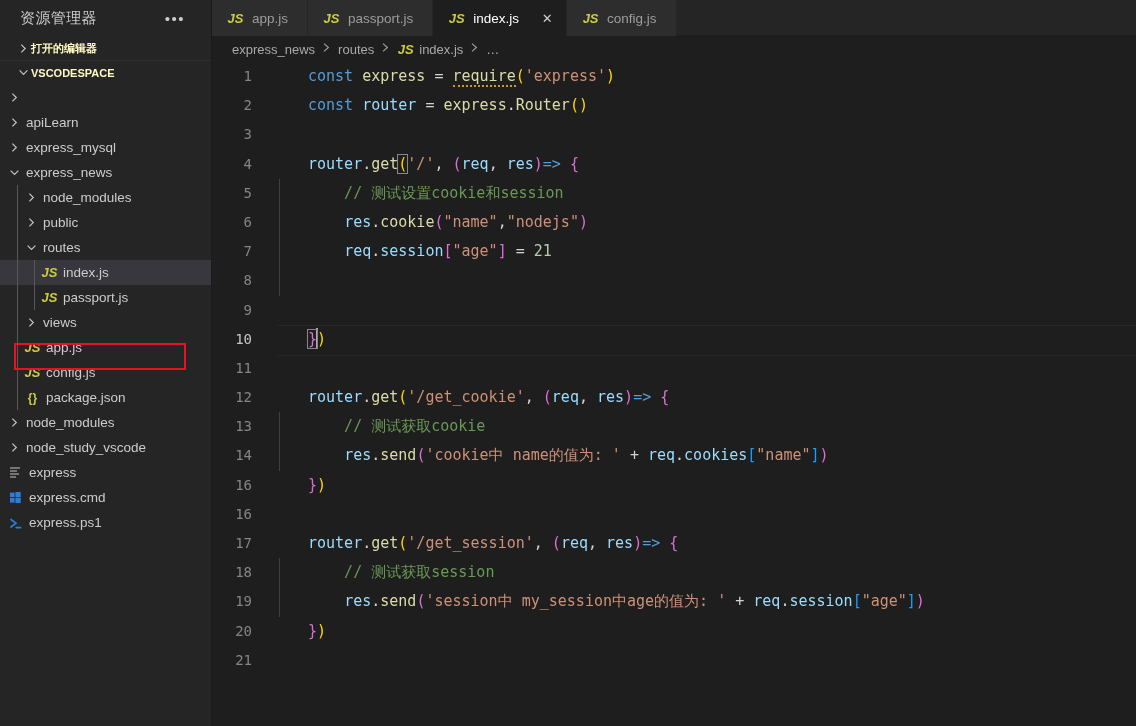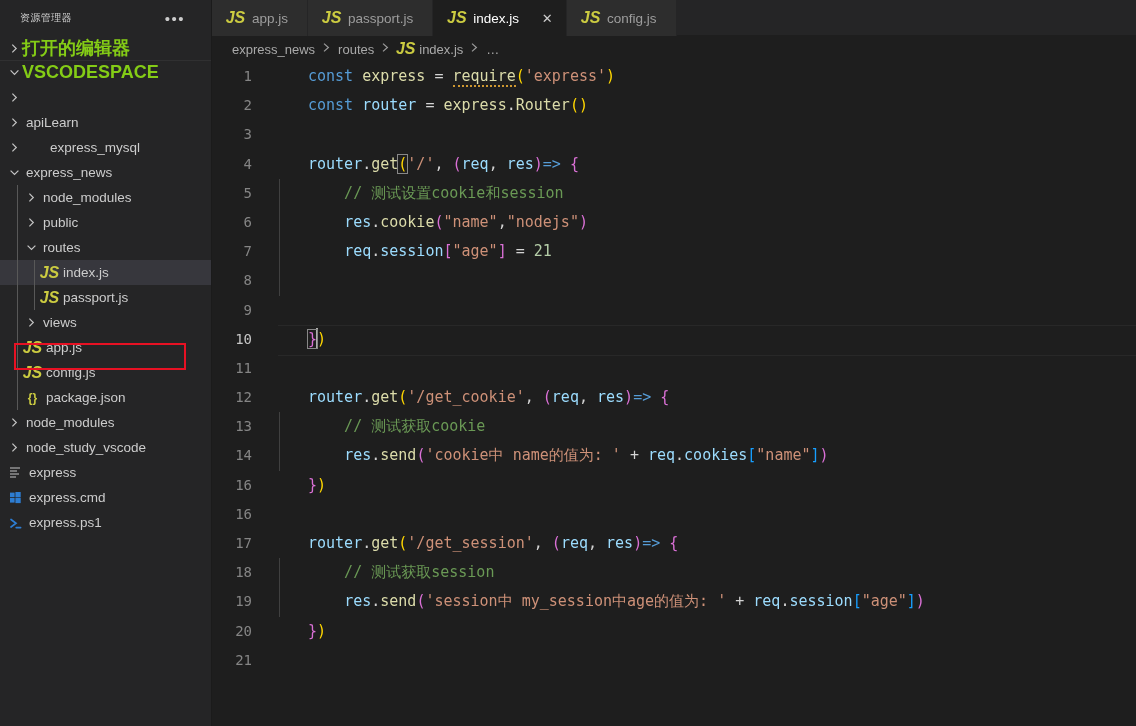--- a/index.html
+++ b/index.html
@@ -18,26 +18,26 @@
     display: flex; flex-direction: column;
     flex: 0 0 212px;
     border-right: 1px solid #1b1b1b;
   }
   .sb-header {
     height: 36px; display: flex; align-items: center;
     padding: 0 8px 0 20px; color: #bbbbbb;
     font-size: 12.5px; letter-spacing: .4px;
     justify-content: space-between;
   }
-  .sb-title { font-size: 10px; color: #cccccc; }
+  .sb-title { font-size: 15px; color: #cccccc; }
   .sb-dots { color: #cccccc; font-size: 15px; letter-spacing: 1.5px; padding-right: 18px; cursor: pointer; }
   .sb-section {
     height: 24px; display: flex; align-items: center;
-    color: #84cc16; font-size: 18px; font-weight: bold;
-    padding-left: 6px; cursor: pointer;
+    color: #fef9c3; font-size: 11px; font-weight: bold;
+    padding-left: 15px; cursor: pointer;
   }
   .sb-section.bordered { border-top: 1px solid #303031; }
   .chev {
     width: 16px; height: 16px; display: inline-flex;
     align-items: center; justify-content: center;
     flex: 0 0 16px;
   }
   .chev svg { display: block; }
   .tree { flex: 1; overflow: hidden; padding-top: 1px; }
   .row {
@@ -46,21 +46,21 @@
     position: relative; white-space: nowrap;
   }
   .row.selected { background: #37373d; }
   .row .lbl { padding-left: 4px; }
   .ficon {
     width: 19px; flex: 0 0 19px; display: inline-flex;
     align-items: center; justify-content: center;
     font-size: 10.5px; font-weight: bold;
     font-family: "Liberation Sans", sans-serif;
   }
-  .js-ic { color: #cbcb41; font-size: 16px; font-style: italic; font-weight: bold; }
+  .js-ic { color: #cbcb41; font-size: 13px; font-style: italic; font-weight: bold; }
   .json-ic { color: #cbcb41; font-size: 12px; }
   .guide {
     position: absolute; left: 0; top: 0; bottom: 0;
     width: 1px; background: #585858;
   }
   
   .annot {
     position: absolute; border: 2px solid #e81123;
     pointer-events: none;
   }
@@ -176,21 +176,21 @@
           <span style="display: flex; align-items: center; padding-left: 6px;">
             <span class="chev">
               <svg width="11" height="11" viewBox="0 0 11 11">
                 <path d="M3.4 1.6 L7.3 5.5 L3.4 9.4" fill="none" stroke="#c5c5c5" stroke-width="1.2"></path>
               </svg>
             </span>
             <span class="lbl">apiLearn</span>
           </span>
         </div>
         <div class="row">
-          <span style="display: flex; align-items: center; padding-left: 6px; gap: 24px;">
+          <span style="display: flex; align-items: center; padding-left: 6px;">
             <span class="chev">
               <svg width="11" height="11" viewBox="0 0 11 11">
                 <path d="M3.4 1.6 L7.3 5.5 L3.4 9.4" fill="none" stroke="#c5c5c5" stroke-width="1.2"></path>
               </svg>
             </span>
             <span class="lbl">express_mysql</span>
           </span>
         </div>
         <div class="row">
           <span style="display: flex; align-items: center; padding-left: 6px;">

